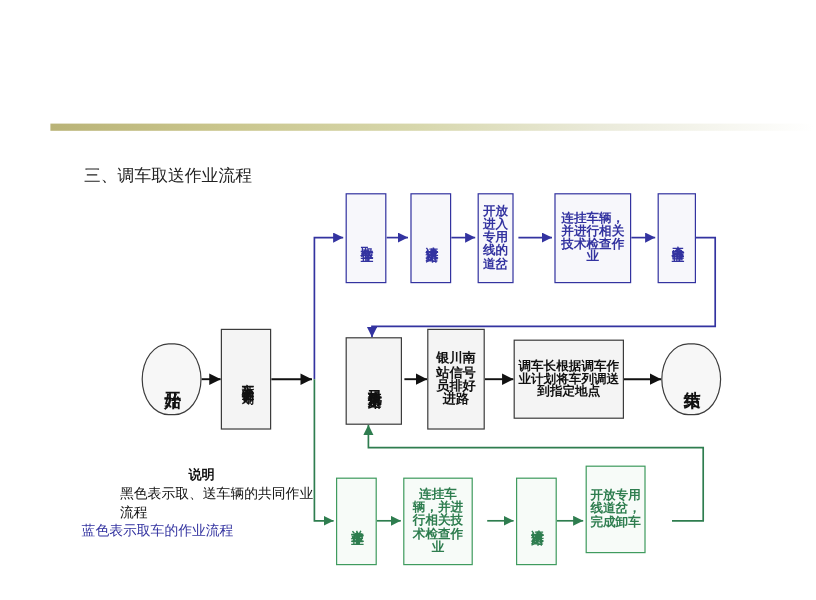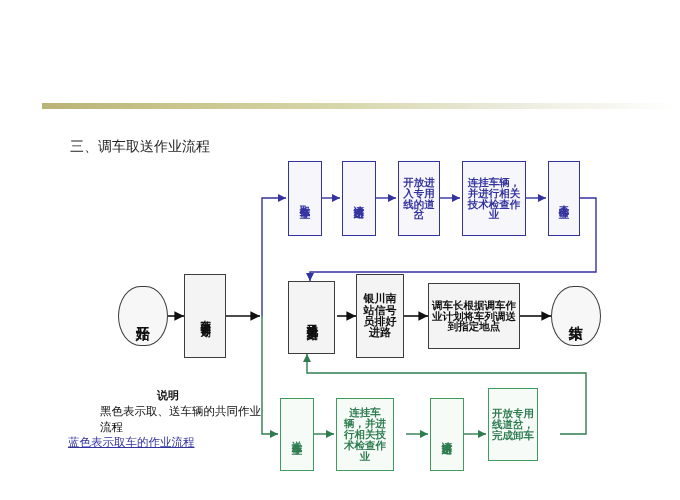--- a/index.html
+++ b/index.html
@@ -56,21 +56,21 @@
   #legend{position:absolute;left:68px;top:388px;width:200px;}
   #legend .lg-title{
     text-align:center;font-weight:bold;font-size:11px;color:#111;
     font-family:"DejaVu Serif","Liberation Serif",serif;margin-bottom:1px;
   }
   #legend .lg-line{
     font-family:"DejaVu Serif","Liberation Serif",serif;
     font-size:11.5px;line-height:1.35;white-space:pre-wrap;
   }
   .lg-black{color:#111111;margin-left:32px;}
-  .lg-blue{color:#3333a0;text-decoration:underline;}
+  .lg-blue{color:#3333a0;}
   .lg-green{color:#2e7d4f;}
 </style>
 </head>
 <body>
 
 <div id="slide">
 
   <div id="divider"></div>
   <div id="subtitle">三、调车取送作业流程</div>
 
@@ -128,21 +128,21 @@
     <div class="node blk" style="left:356px;top:274px;width:48px;height:84px;font-size:11px;padding:2px;">银川南站信号员排好进路</div>
 
     <div class="node blk" style="left:428px;top:283px;width:92px;height:66px;font-size:10.5px;padding:3px;">调车长根据调车作业计划将车列调送到指定地点</div>
 
     <div class="node term vert" style="left:551px;top:286px;width:50px;height:60px;font-size:14px;">结束</div>
 
     <div class="node blu vert" style="left:288px;top:161px;width:34px;height:75px;font-size:10.5px;">取车作业</div>
 
     <div class="node blu vert" style="left:342px;top:161px;width:34px;height:75px;font-size:10.5px;">请求进路</div>
 
-    <div class="node blu" style="left:398px;top:161px;width:42px;height:75px;font-size:10.5px;padding:2px;">开放进入专用线的道岔</div>
+    <div class="node blu" style="left:398px;top:161px;width:30px;height:75px;font-size:10.5px;padding:2px;">开放进入专用线的道岔</div>
 
     <div class="node blu" style="left:462px;top:161px;width:64px;height:75px;font-size:10.5px;padding:2px;">连挂车辆，并进行相关技术检查作业</div>
 
     <div class="node blu vert" style="left:548px;top:161px;width:32px;height:75px;font-size:10.5px;">牵出作业</div>
 
     <div class="node grn vert" style="left:280px;top:398px;width:34px;height:73px;font-size:10.5px;">送车作业</div>
 
     <div class="node grn" style="left:336px;top:398px;width:58px;height:73px;font-size:10.5px;padding:2px;">连挂车辆，并进行相关技术检查作业</div>
 
     <div class="node grn vert" style="left:430px;top:398px;width:34px;height:73px;font-size:10.5px;">请求进路</div>

